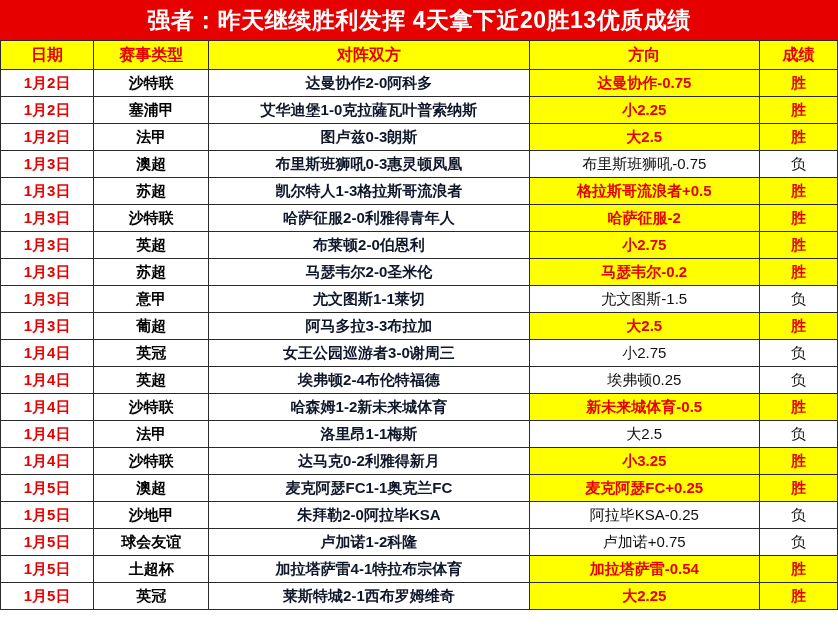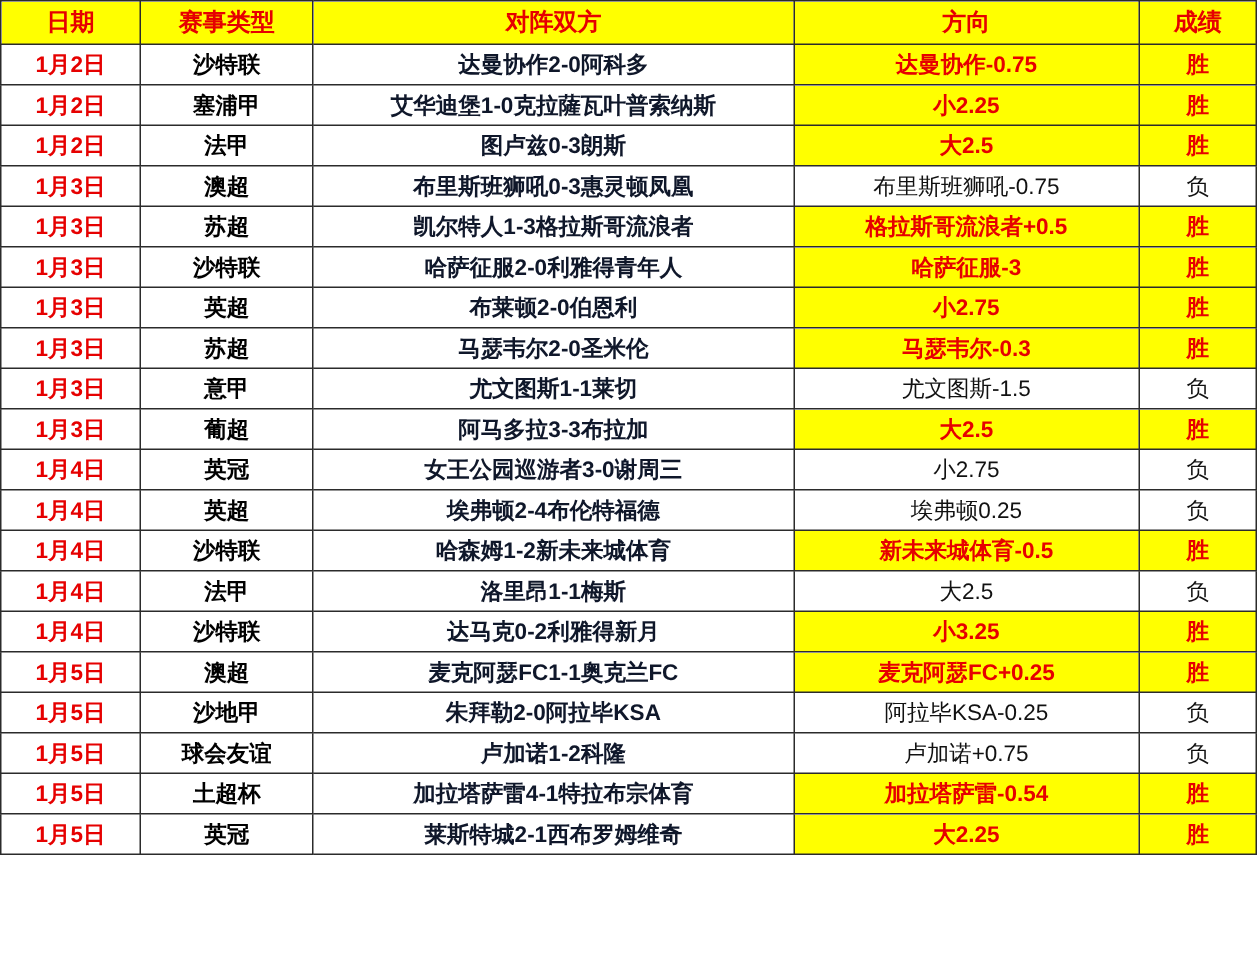--- a/index.html
+++ b/index.html
@@ -61,20 +61,21 @@
   td.dir    { color: #111111; font-weight: normal; margin-top: 24px; }
   td.dir.hl { color: #e60000; font-weight: bold; background: #ffff00; }
   td.res.win  { color: #e60000; font-weight: bold; background: #ffff00; }
   td.res.lose { color: #111111; font-weight: normal; background: #ffffff; }
 </style>
 </head>
 <body>
 
 <div class="sheet">
 
+  <div class="title-bar">强者：昨天继续胜利发挥  4天拿下近20胜13优质成绩</div>
 
   <table>
     <colgroup>
       <col class="c-date">
         <col class="c-league">
         <col class="c-match">
         <col class="c-dir">
         <col class="c-res">
     </colgroup>
     <thead>
@@ -119,35 +120,35 @@
           <td class="date">1月3日</td>
           <td class="league">苏超</td>
           <td class="match">凯尔特人1-3格拉斯哥流浪者</td>
           <td class="dir hl">格拉斯哥流浪者+0.5</td>
           <td class="res win">胜</td>
         </tr>
         <tr>
           <td class="date">1月3日</td>
           <td class="league">沙特联</td>
           <td class="match">哈萨征服2-0利雅得青年人</td>
-          <td class="dir hl">哈萨征服-3</td>
+          <td class="dir hl">哈萨征服-2</td>
           <td class="res win">胜</td>
         </tr>
         <tr>
           <td class="date">1月3日</td>
           <td class="league">英超</td>
           <td class="match">布莱顿2-0伯恩利</td>
           <td class="dir hl">小2.75</td>
           <td class="res win">胜</td>
         </tr>
         <tr>
           <td class="date">1月3日</td>
           <td class="league">苏超</td>
           <td class="match">马瑟韦尔2-0圣米伦</td>
-          <td class="dir hl">马瑟韦尔-0.3</td>
+          <td class="dir hl">马瑟韦尔-0.2</td>
           <td class="res win">胜</td>
         </tr>
         <tr>
           <td class="date">1月3日</td>
           <td class="league">意甲</td>
           <td class="match">尤文图斯1-1莱切</td>
           <td class="dir">尤文图斯-1.5</td>
           <td class="res lose">负</td>
         </tr>
         <tr>

